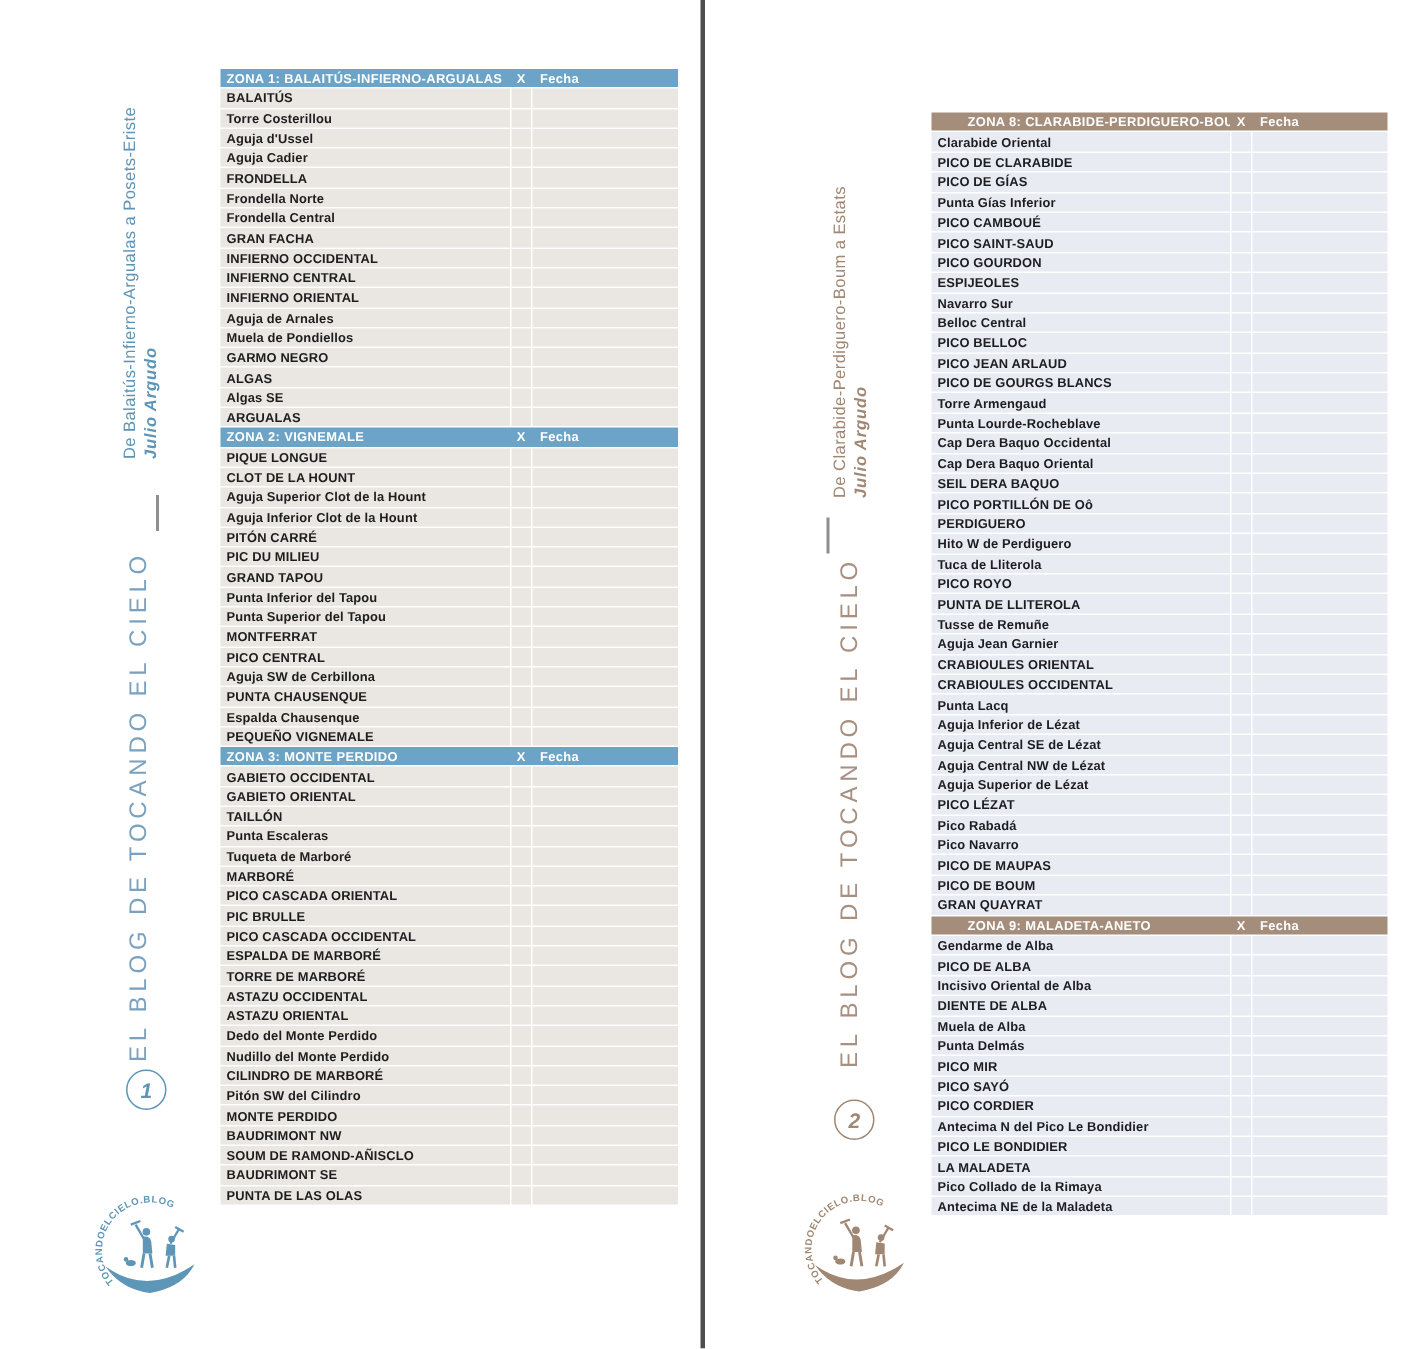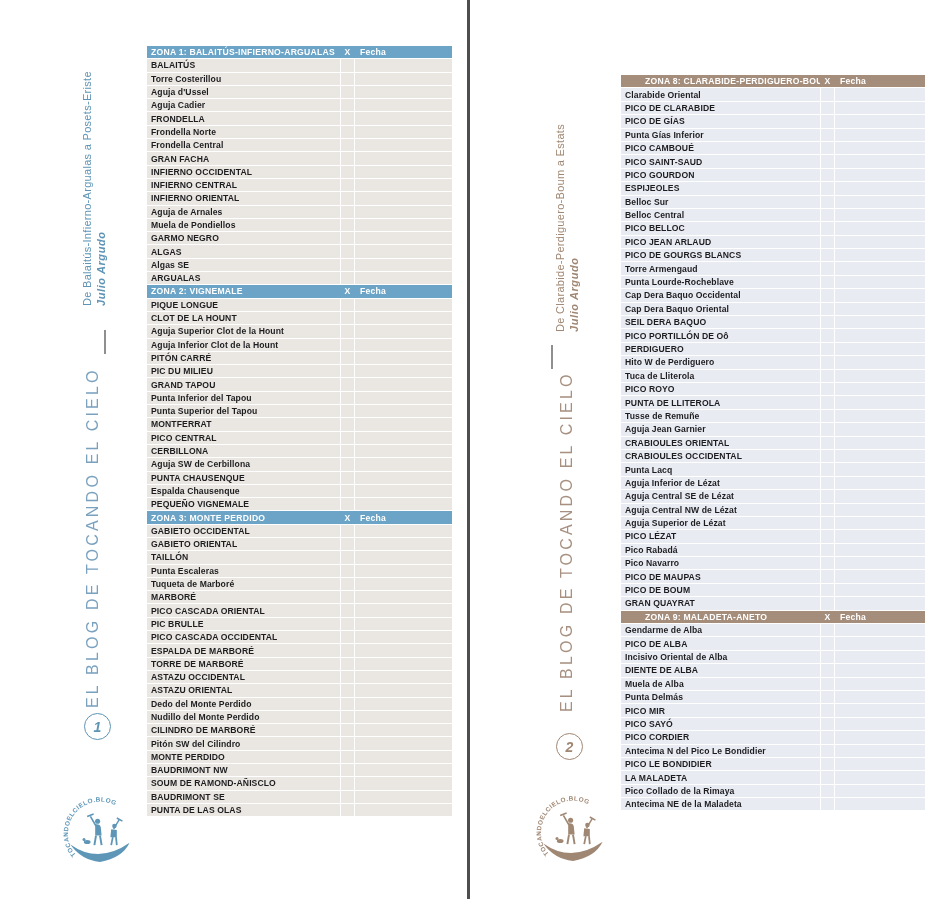--- a/index.html
+++ b/index.html
@@ -247,25 +247,20 @@
           <div class="c name">MONTFERRAT</div>
           <div class="c xcol"></div>
           <div class="c fcol"></div>
         </div>
         <div class="zrow zdata">
           <div class="c name">PICO CENTRAL</div>
           <div class="c xcol"></div>
           <div class="c fcol"></div>
         </div>
         <div class="zrow zdata">
-          <div class="c name">CERBILLONA</div>
-          <div class="c xcol"></div>
-          <div class="c fcol"></div>
-        </div>
-        <div class="zrow zdata">
           <div class="c name">Aguja SW de Cerbillona</div>
           <div class="c xcol"></div>
           <div class="c fcol"></div>
         </div>
         <div class="zrow zdata">
           <div class="c name">PUNTA CHAUSENQUE</div>
           <div class="c xcol"></div>
           <div class="c fcol"></div>
         </div>
         <div class="zrow zdata">
@@ -479,21 +474,21 @@
           <div class="c name">PICO GOURDON</div>
           <div class="c xcol"></div>
           <div class="c fcol"></div>
         </div>
         <div class="zrow zdata">
           <div class="c name">ESPIJEOLES</div>
           <div class="c xcol"></div>
           <div class="c fcol"></div>
         </div>
         <div class="zrow zdata">
-          <div class="c name">Belloc Sur</div>
+          <div class="c name">Navarro Sur</div>
           <div class="c xcol"></div>
           <div class="c fcol"></div>
         </div>
         <div class="zrow zdata">
           <div class="c name">Belloc Central</div>
           <div class="c xcol"></div>
           <div class="c fcol"></div>
         </div>
         <div class="zrow zdata">
           <div class="c name">PICO BELLOC</div>

